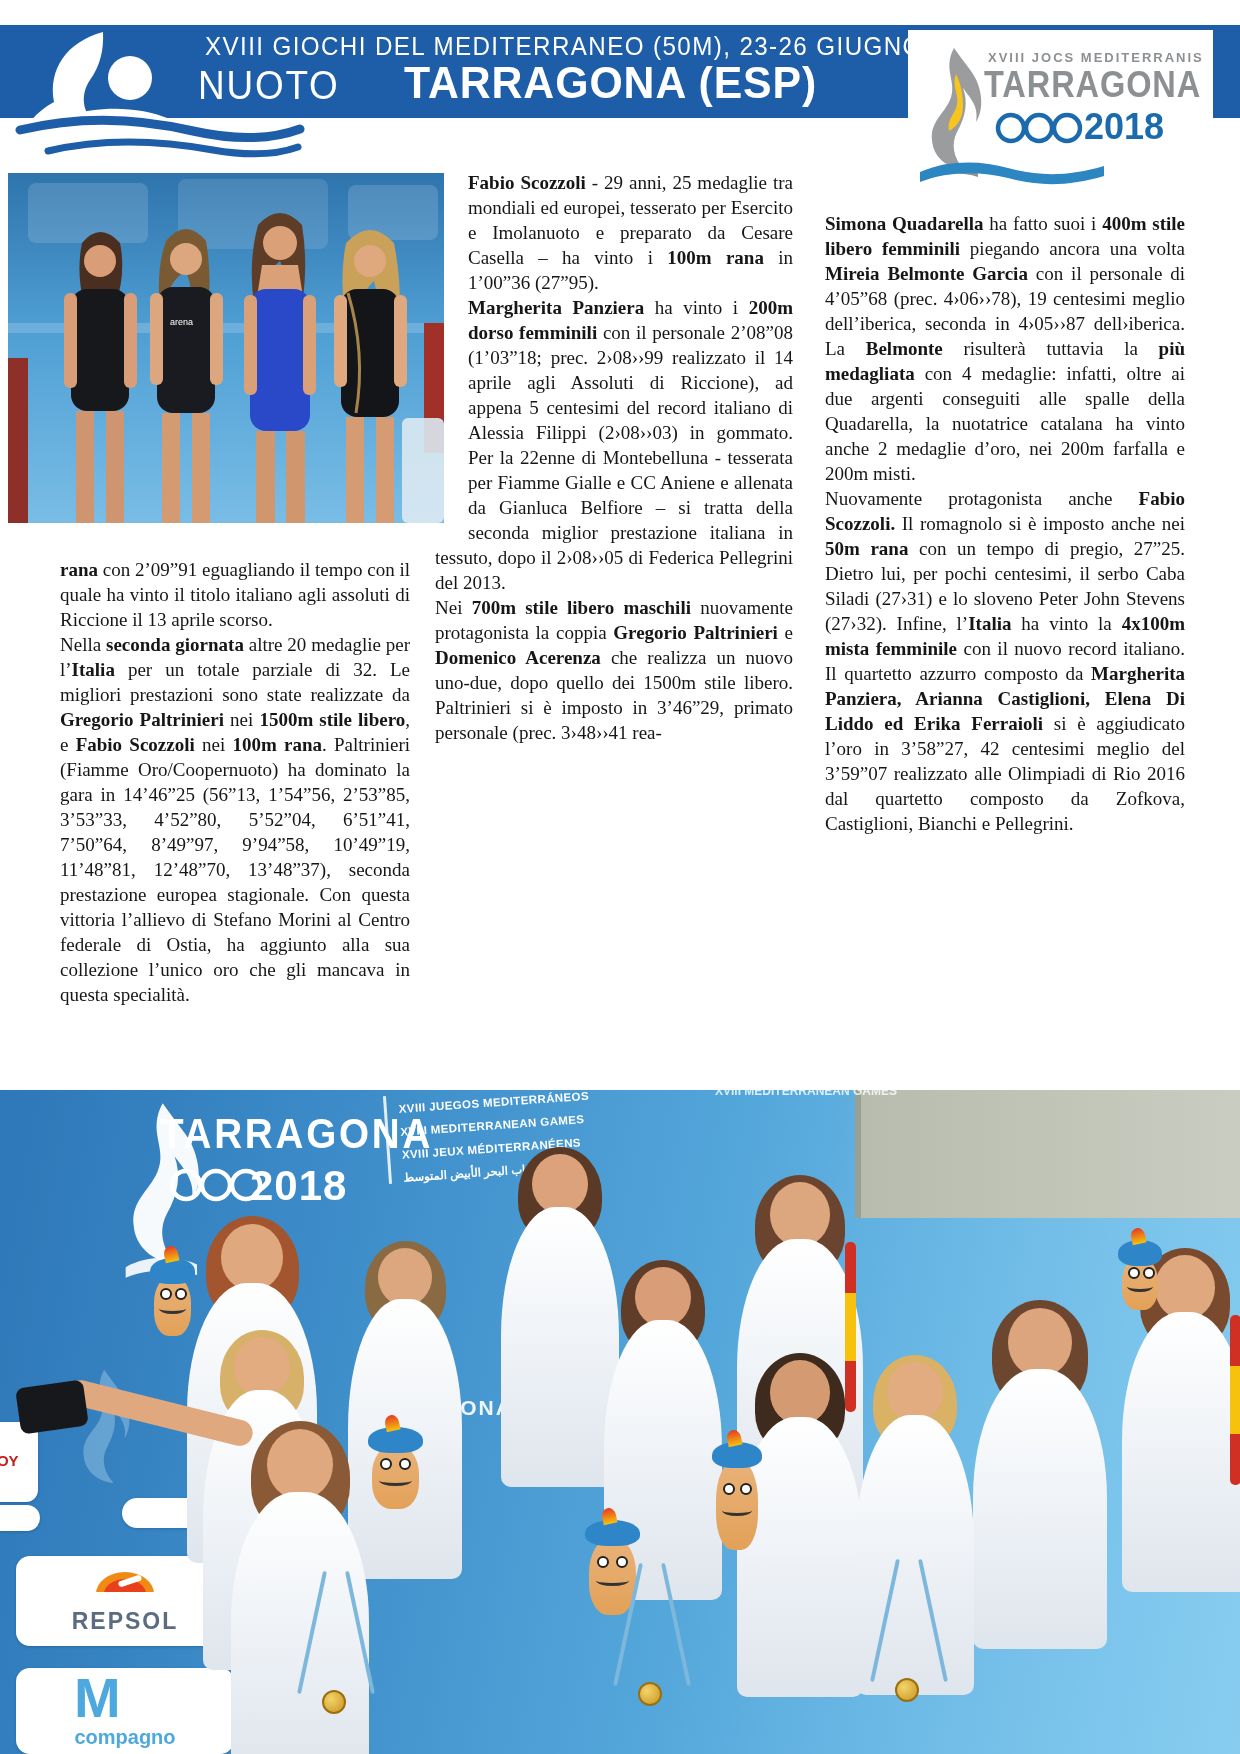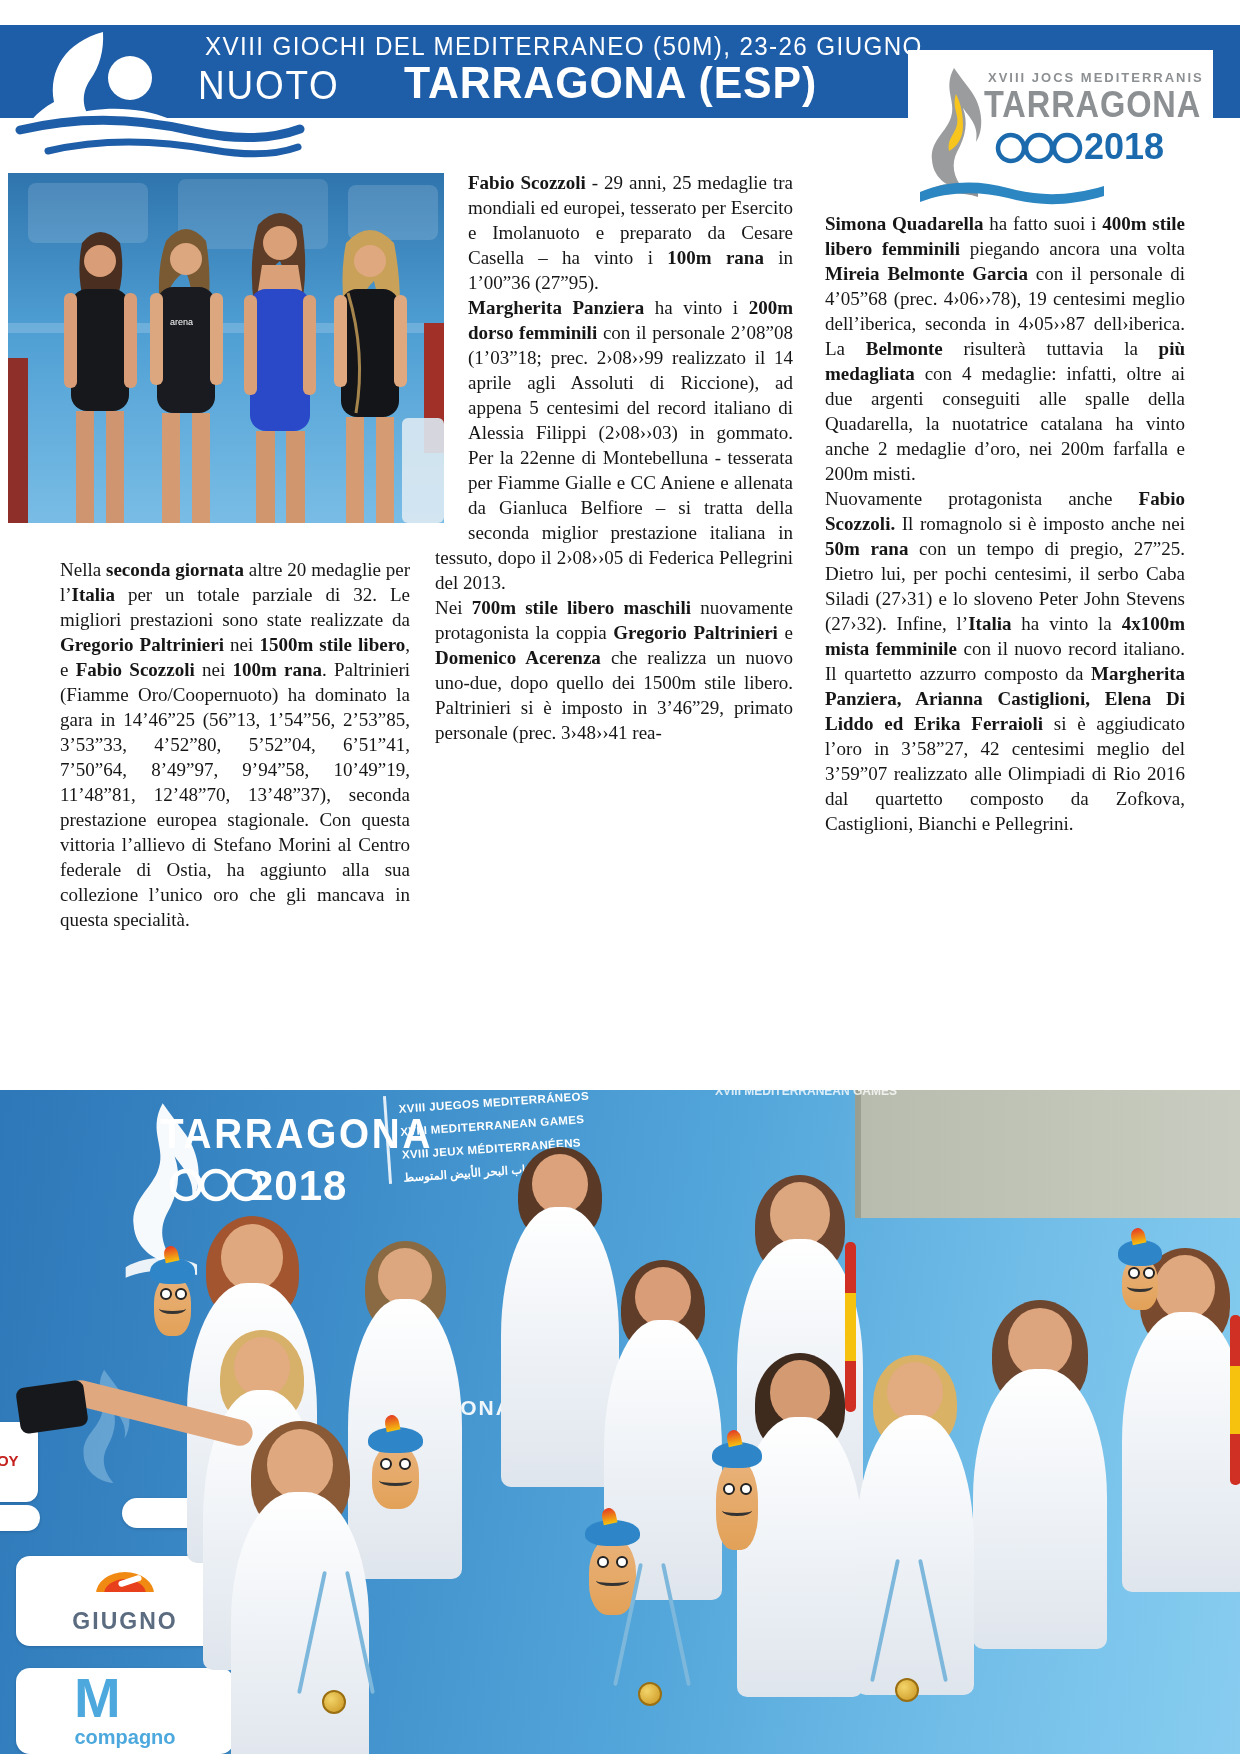--- a/index.html
+++ b/index.html
@@ -10,21 +10,21 @@
   
   .band{left:0;top:25px;width:1240px;height:93px;background:#1e5da7;}
   .hdr-line1{left:205px;top:31px;color:#fff;font-family:"Liberation Sans",sans-serif;
              font-size:26px;letter-spacing:1.5px;transform:scaleX(.93);transform-origin:left top;white-space:nowrap;}
   .hdr-sport{left:198px;top:62px;color:#fff;font-family:"Liberation Sans",sans-serif;
              font-size:41px;letter-spacing:2px;transform:scaleX(.9);transform-origin:left top;}
   .hdr-title{left:404px;top:57px;color:#fff;font-family:"Liberation Sans",sans-serif;
              font-weight:bold;font-size:45px;letter-spacing:1px;transform:scaleX(.95);transform-origin:left top;white-space:nowrap;}
 
   
-  .badge{left:908px;top:30px;width:305px;height:163px;background:#fff;margin-top:20px;}
+  .badge{left:908px;top:30px;width:305px;height:163px;background:#fff;}
   .badge .l1{position:absolute;left:80px;top:20px;font-family:"Liberation Sans",sans-serif;
              font-weight:bold;font-size:13px;letter-spacing:2px;color:#8d9093;white-space:nowrap;}
   .badge .nm{position:absolute;left:76px;top:34px;font-family:"Liberation Sans",sans-serif;
              font-weight:bold;font-size:37px;color:#8d9093;transform:scaleX(.88);transform-origin:left top;letter-spacing:1px;}
   .badge .yr{position:absolute;left:176px;top:76px;font-family:"Liberation Sans",sans-serif;
              font-weight:bold;font-size:36px;color:#1a6aad;}
 
   
   .col{font-size:19px;line-height:25px;text-align:justify;}
   .col p{margin:0;}
@@ -166,20 +166,21 @@
     <rect x="333" y="116" width="58" height="128" rx="16" fill="#141519"></rect>
     <path d="M340,120 q18,60 8,120" stroke="#c9a159" stroke-width="3" fill="none" opacity=".8"></path>
     <rect x="326" y="122" width="13" height="92" rx="6" fill="#dfa87f"></rect>
     <rect x="386" y="122" width="13" height="92" rx="6" fill="#dfa87f"></rect>
     <rect x="338" y="244" width="18" height="106" fill="#d59c74"></rect>
       <rect x="368" y="244" width="18" height="106" fill="#d59c74"></rect>
   </g>
 </svg>
 
 <div id="col1" class="abs col">
+    <p><b>rana</b><span> con 2’09”91 eguagliando il tempo con il quale ha vinto il titolo italiano agli assoluti di Riccione il 13 aprile scorso.</span></p>
     <p><span>Nella </span><b>seconda giornata</b><span> altre 20 medaglie per l’</span><b>Italia</b><span> per un totale parziale di 32. Le migliori prestazioni sono state realizzate da </span><b>Gregorio Paltrinieri</b><span> nei </span><b>1500m stile libero</b><span>, e </span><b>Fabio Scozzoli</b><span> nei </span><b>100m rana</b><span>. Paltrinieri (Fiamme Oro/Coopernuoto) ha dominato la gara in 14’46”25 (56”13, 1’54”56, 2’53”85, 3’53”33, 4’52”80, 5’52”04, 6’51”41, 7’50”64, 8’49”97, 9’94”58, 10’49”19, 11’48”81, 12’48”70, 13’48”37), seconda prestazione europea stagionale. Con questa vittoria l’allievo di Stefano Morini al Centro federale di Ostia, ha aggiunto alla sua collezione l’unico oro che gli mancava in questa specialità.</span></p>
   </div>
 <div id="col2" class="abs col">
   <span class="wrapspacer"></span>
     <p><b>Fabio Scozzoli</b><span> - 29 anni, 25 medaglie tra mondiali ed europei, tesserato per Esercito e Imolanuoto e preparato da Cesare Casella – ha vinto i </span><b>100m rana</b><span> in 1’00”36 (27”95).</span></p>
     <p><b>Margherita Panziera</b><span> ha vinto i </span><b>200m dorso femminili</b><span> con il personale 2’08”08 (1’03”18; prec. 2›08››99 realizzato il 14 aprile agli Assoluti di Riccione), ad appena 5 centesimi del record italiano di Alessia Filippi (2›08››03) in gommato. Per la 22enne di Montebelluna - tesserata per Fiamme Gialle e CC Aniene e allenata da Gianluca Belfiore – si tratta della seconda miglior prestazione italiana in tessuto, dopo il 2›08››05 di Federica Pellegrini del 2013.</span></p>
     <p><span>Nei </span><b>700m stile libero maschili</b><span> nuovamente protagonista la coppia </span><b>Gregorio Paltrinieri</b><span> e </span><b>Domenico Acerenza</b><span> che realizza un nuovo uno-due, dopo quello dei 1500m stile libero. Paltrinieri si è imposto in 3’46”29, primato personale (prec. 3›48››41 rea-</span></p>
   </div>
 <div id="col3" class="abs col">
     <p><b>Simona Quadarella</b><span> ha fatto suoi i </span><b>400m stile libero femminili</b><span> piegando ancora una volta </span><b>Mireia Belmonte Garcia</b><span> con il personale di 4’05”68 (prec. 4›06››78), 19 centesimi meglio dell’iberica, seconda in 4›05››87 dell›iberica. La </span><b>Belmonte</b><span> risulterà tuttavia la </span><b>più medagliata</b><span> con 4 medaglie: infatti, oltre ai due argenti conseguiti alle spalle della Quadarella, la nuotatrice catalana ha vinto anche 2 medaglie d’oro, nei 200m farfalla e 200m misti.</span></p>
@@ -222,21 +223,21 @@
   </div>
   <div class="abs card sp-pill1"></div>
   <div class="abs card sp-pill2"></div>
   <div class="abs card sp-repsol">
     <svg class="sun" viewBox="0 0 74 40">
       <path d="M8,30 a29,22 0 0 1 58,0 z" fill="#f08a12"></path>
       <path d="M16,30 a21,15 0 0 1 42,0 z" fill="#e8401c"></path>
       <rect x="4" y="28" width="66" height="5" rx="2.5" fill="#ffffff"></rect>
       <rect x="30" y="14" width="24" height="6" rx="3" fill="#ffffff" transform="rotate(-18 42 17)"></rect>
     </svg>
-    <span>GIUGNO</span>
+    <span>REPSOL</span>
   </div>
   <div class="abs card sp-mov">
     <div class="m">M</div>
     <span>compagno</span>
   </div>
 
   <div id="people-layer" class="abs" style="left:0;top:0;width:1240px;height:664px;">
       <div class="person">
         <div class="p-hair" style="left:518px;top:57px;width:84px;height:95.2px;background:#5a3a26;"></div>
         <div class="p-head" style="left:532px;top:64px;width:56px;height:60.199999999999996px;background:#dba27c;"></div>

